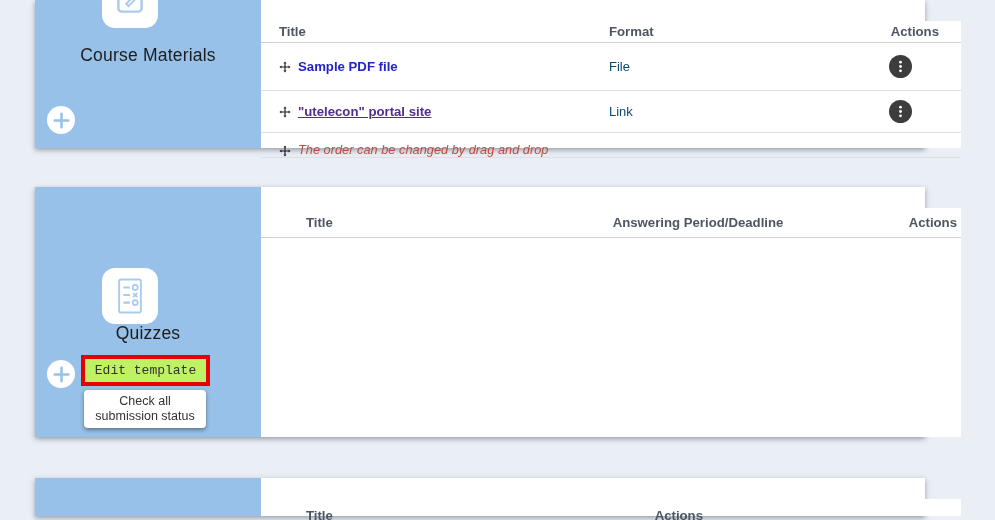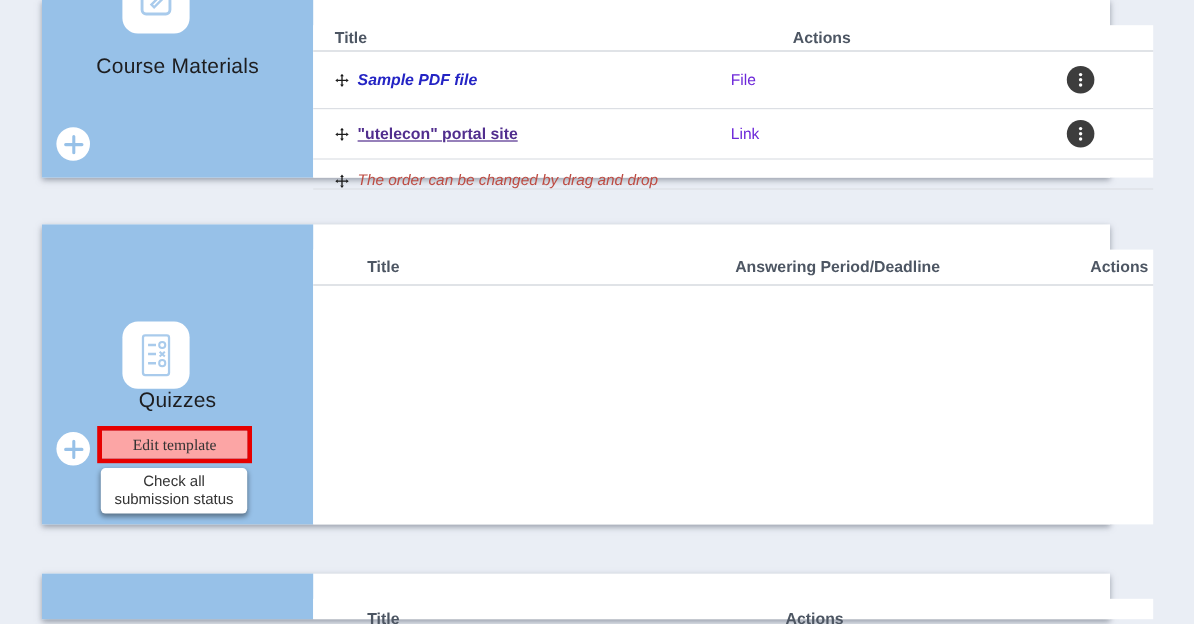--- a/index.html
+++ b/index.html
@@ -63,42 +63,42 @@
 
   .c3-title{width:366px;padding-left:45px;box-sizing:border-box;}
   .c3-period{width:254px;text-align:center;box-sizing:border-box;}
   .c3-actions{width:80px;text-align:right;padding-right:4px;box-sizing:border-box;}
 
   .trow{display:flex;align-items:center;border-bottom:1px solid #dcdfe4;box-sizing:border-box;}
   .trow-1{height:48px;}
   .trow-2{height:42px;}
   .cell-flex{display:flex;align-items:center;gap:7px;}
   .move-handle{display:inline-flex;cursor:move;background:none;border:none;padding:0;}
-  .link-blue{color:#2424c4;font-weight:bold;font-size:13.2px;text-decoration:none;font-style:italic;}
+  .link-blue{color:#2424c4;font-weight:bold;font-size:13.2px;text-decoration:none;}
   .link-visited{color:#512e8e;font-weight:bold;font-size:13.2px;text-decoration:underline;}
-  .fmt{color:#6d28d9;font-size:13px;}
+  .fmt{color:#0c4a6e;font-size:13px;}
   .kebab{
     width:23px;height:23px;border-radius:50%;background:#3d3d3d;border:none;padding:0;
     margin:0 auto;display:flex;align-items:center;justify-content:center;cursor:pointer;
   }
   .note-row{
     height:25px;border-bottom:1px solid #dcdfe4;display:flex;align-items:flex-end;
     gap:7px;padding-left:18px;box-sizing:border-box;
   }
   .note-text{color:#bd4b42;font-style:italic;font-size:12.8px;}
 
   
   .red-highlight{
     position:absolute;left:46px;top:168px;width:129px;height:31px;box-sizing:border-box;
     border:4px solid #e60000;background:#fff;z-index:3;
     display:flex;align-items:center;justify-content:center;
   }
   .menu-item-btn{
-    width:100%;height:100%;border:none;background:#fca5a5;cursor:pointer;
-    font-family:Liberation Serif, serif;font-size:13px;color:#333;padding:2px;
+    width:100%;height:100%;border:none;background:#bef264;cursor:pointer;
+    font-family:Liberation Mono, monospace;font-size:13px;color:#333;padding:2px;
   }
   .check-all-btn{
     position:absolute;left:49px;top:203px;width:122px;min-height:38px;z-index:2;
     background:#fff;border:none;border-radius:4px;box-shadow:0 2px 4px rgba(0,0,0,.4);
     font-family:inherit;font-size:12.5px;line-height:15px;color:#333;
     padding:4px 6px;box-sizing:border-box;cursor:pointer;text-align:center;
   }
 </style>
 </head>
 <body>
@@ -115,20 +115,21 @@
     <div class="section-title title-cm">Course Materials</div>
     <button class="plus-btn plus-cm">
       <svg width="17" height="17" viewBox="0 0 16 16" stroke="#97c1e8" stroke-width="2.4" stroke-linecap="round">
         <path d="M8 1.6 V14.4 M1.6 8 H14.4"></path>
       </svg>
     </button>
   </div>
   <div class="content">
     <div class="thead thead1">
       <div class="c-title">Title</div>
+      <div class="c-format">Format</div>
       <div class="c-actions">Actions</div>
     </div>
 
     <div class="trow trow-1">
       <div class="c-title cell-flex">
         <button class="move-handle">
           <svg width="12" height="12" viewBox="0 0 14 14">
             <path d="M7 0.5 L5.2 2.9 H8.8 Z M7 13.5 L5.2 11.1 H8.8 Z M0.5 7 L2.9 5.2 V8.8 Z M13.5 7 L11.1 5.2 V8.8 Z" fill="#1a1a1a"></path>
             <path d="M7 2.5 V11.5 M2.5 7 H11.5" stroke="#1a1a1a" stroke-width="1.3"></path>
           </svg>

